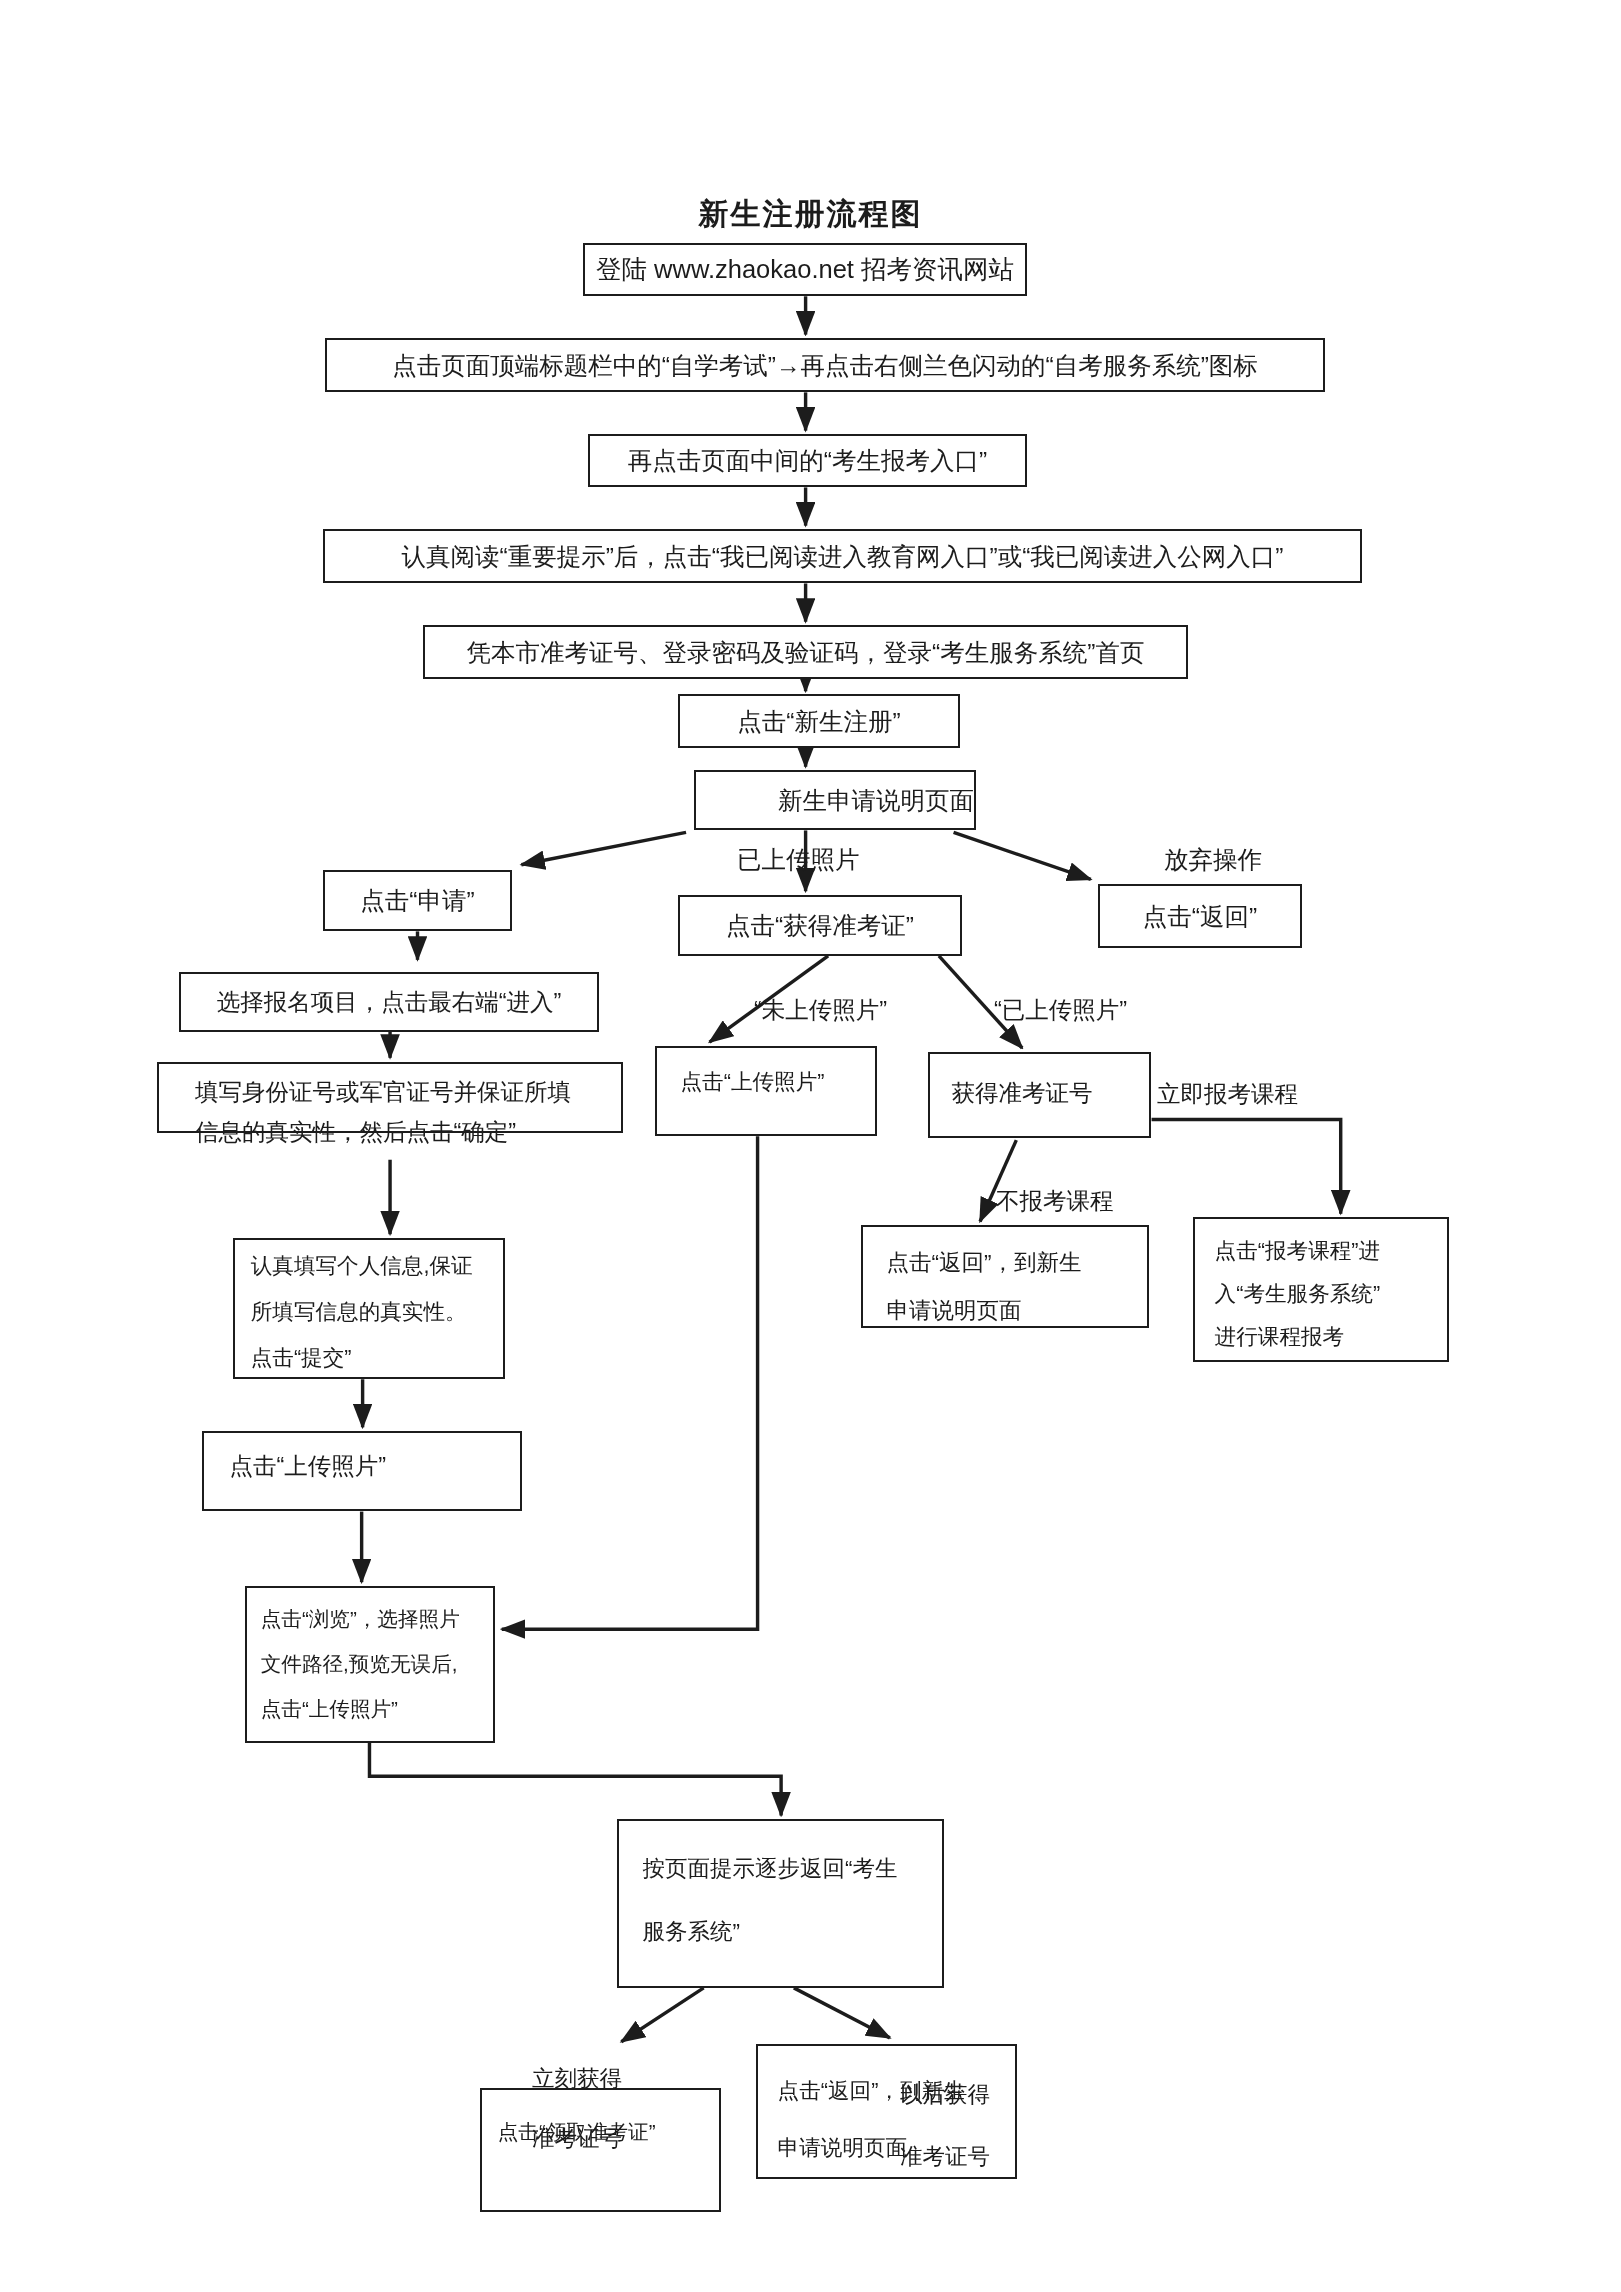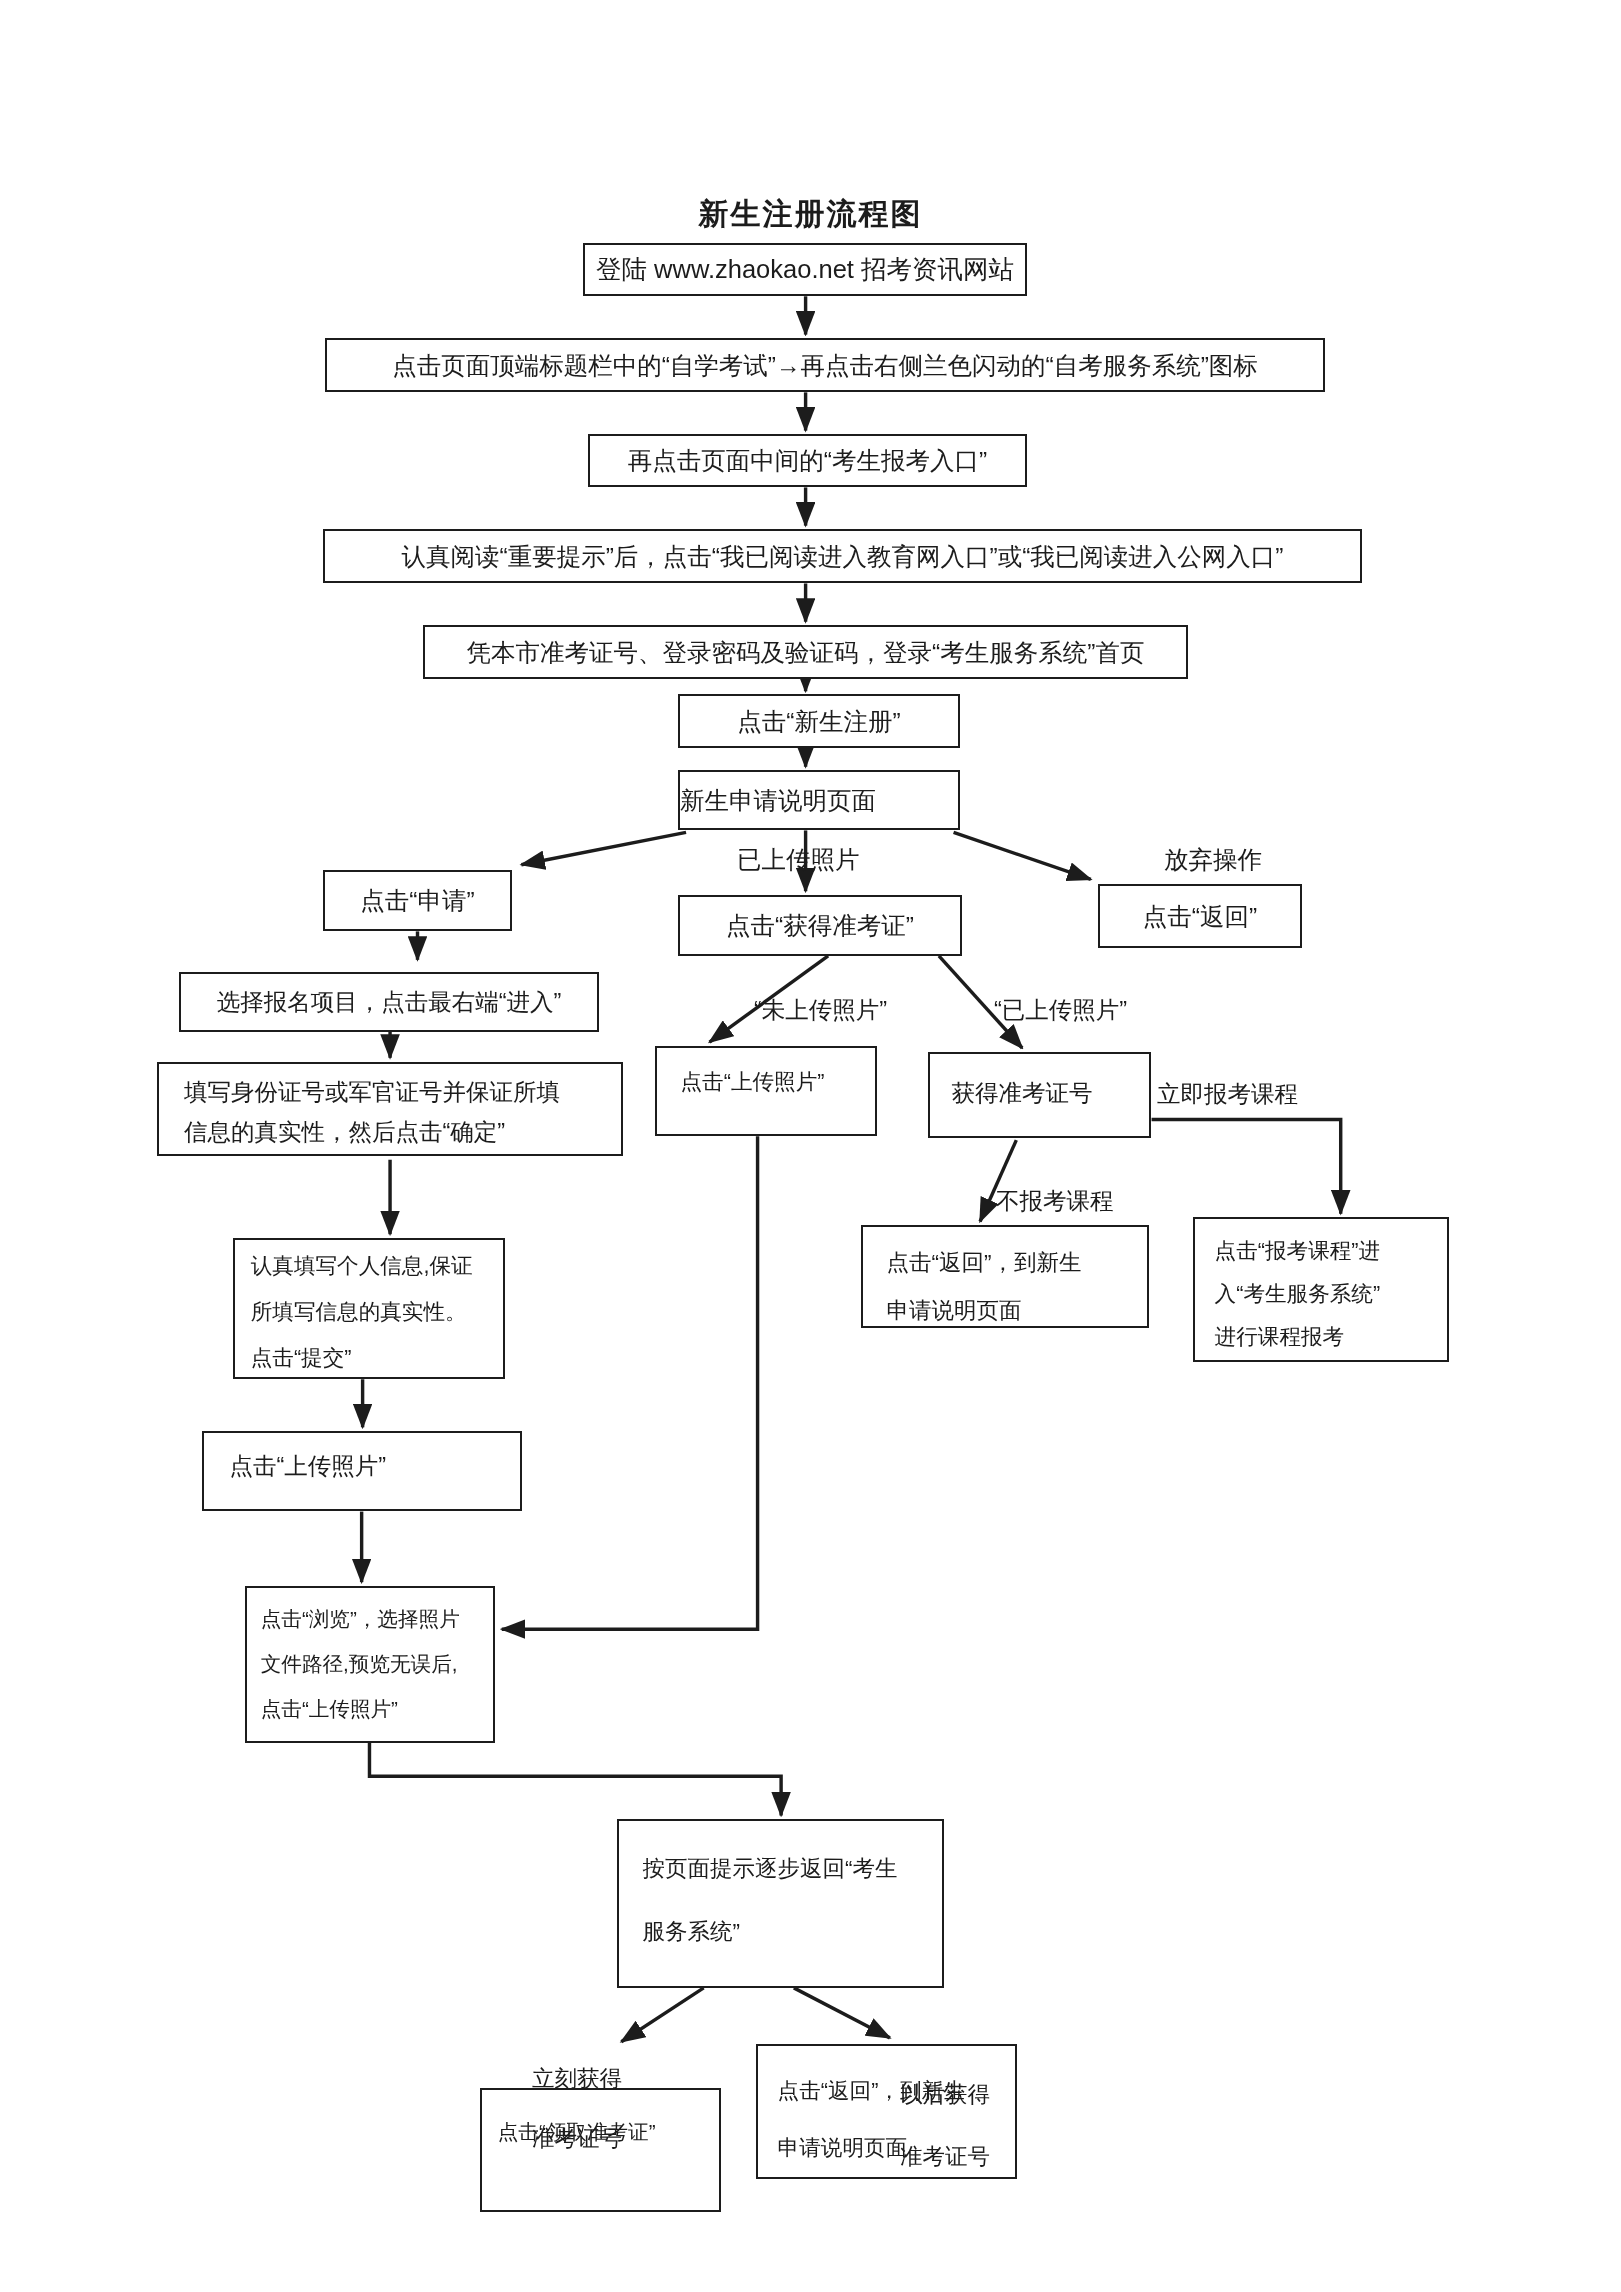--- a/index.html
+++ b/index.html
@@ -77,36 +77,36 @@
     </div>
     <div class="node" style="left: 323px; top: 529px; width: 1039px; height: 54px; font-size: 24.5px; line-height: 35px; padding-top: 0px; padding-left: 0px; text-align: center; justify-content: center;">
       <div class="ln">认真阅读“重要提示”后，点击“我已阅读进入教育网入口”或“我已阅读进入公网入口”</div>
     </div>
     <div class="node" style="left: 423px; top: 625px; width: 765px; height: 54px; font-size: 24.5px; line-height: 35px; padding-top: 0px; padding-left: 0px; text-align: center; justify-content: center;">
       <div class="ln">凭本市准考证号、登录密码及验证码，登录“考生服务系统”首页</div>
     </div>
     <div class="node" style="left: 678px; top: 694px; width: 282px; height: 54px; font-size: 24.5px; line-height: 35px; padding-top: 0px; padding-left: 0px; text-align: center; justify-content: center;">
       <div class="ln">点击“新生注册”</div>
     </div>
-    <div class="node" style="left: 678px; top: 770px; width: 282px; height: 60px; font-size: 24.5px; line-height: 35px; padding-top: 0px; padding-left: 0px; text-align: left; justify-content: center;">
+    <div class="node" style="left: 694px; top: 770px; width: 282px; height: 60px; font-size: 24.5px; line-height: 35px; padding-top: 0px; padding-left: 0px; text-align: right; justify-content: center;">
       <div class="ln">新生申请说明页面</div>
     </div>
     <div class="node" style="left: 323px; top: 870px; width: 189px; height: 61px; font-size: 24.5px; line-height: 35px; padding-top: 0px; padding-left: 0px; text-align: center; justify-content: center;">
       <div class="ln">点击“申请”</div>
     </div>
     <div class="node" style="left: 678px; top: 895px; width: 284px; height: 61px; font-size: 24.5px; line-height: 35px; padding-top: 0px; padding-left: 0px; text-align: center; justify-content: center;">
       <div class="ln">点击“获得准考证”</div>
     </div>
     <div class="node" style="left: 1098px; top: 884px; width: 204px; height: 64px; font-size: 24.5px; line-height: 35px; padding-top: 0px; padding-left: 0px; text-align: center; justify-content: center;">
       <div class="ln">点击“返回”</div>
     </div>
     <div class="node" style="left: 179px; top: 963px; width: 420px; height: 60px; font-size: 23.5px; line-height: 34px; padding-top: 0px; padding-left: 0px; text-align: center; justify-content: center; margin-top: 9px;">
       <div class="ln">选择报名项目，点击最右端“进入”</div>
     </div>
-    <div class="node" style="left: 157px; top: 1062px; width: 466px; height: 94px; font-size: 23.5px; line-height: 40px; padding-top: 7.8px; padding-left: 25px; text-align: left; justify-content: flex-start;">
+    <div class="node" style="left: 157px; top: 1062px; width: 466px; height: 71px; font-size: 23.5px; line-height: 40px; padding-top: 7.8px; padding-left: 36px; text-align: left; justify-content: flex-start;">
       <div class="ln">填写身份证号或军官证号并保证所填</div>
       <div class="ln">信息的真实性，然后点击“确定”</div>
     </div>
     <div class="node" style="left: 233px; top: 1238px; width: 272px; height: 141px; font-size: 21.6px; line-height: 46px; padding-top: 2.9px; padding-left: 15.7px; text-align: left; justify-content: flex-start;">
       <div class="ln">认真填写个人信息,保证</div>
       <div class="ln">所填写信息的真实性。</div>
       <div class="ln">点击“提交”</div>
     </div>
     <div class="node" style="left: 202px; top: 1431px; width: 320px; height: 80px; font-size: 23.5px; line-height: 34px; padding-top: 15.7px; padding-left: 25.5px; text-align: left; justify-content: flex-start;">
       <div class="ln">点击“上传照片”</div>

